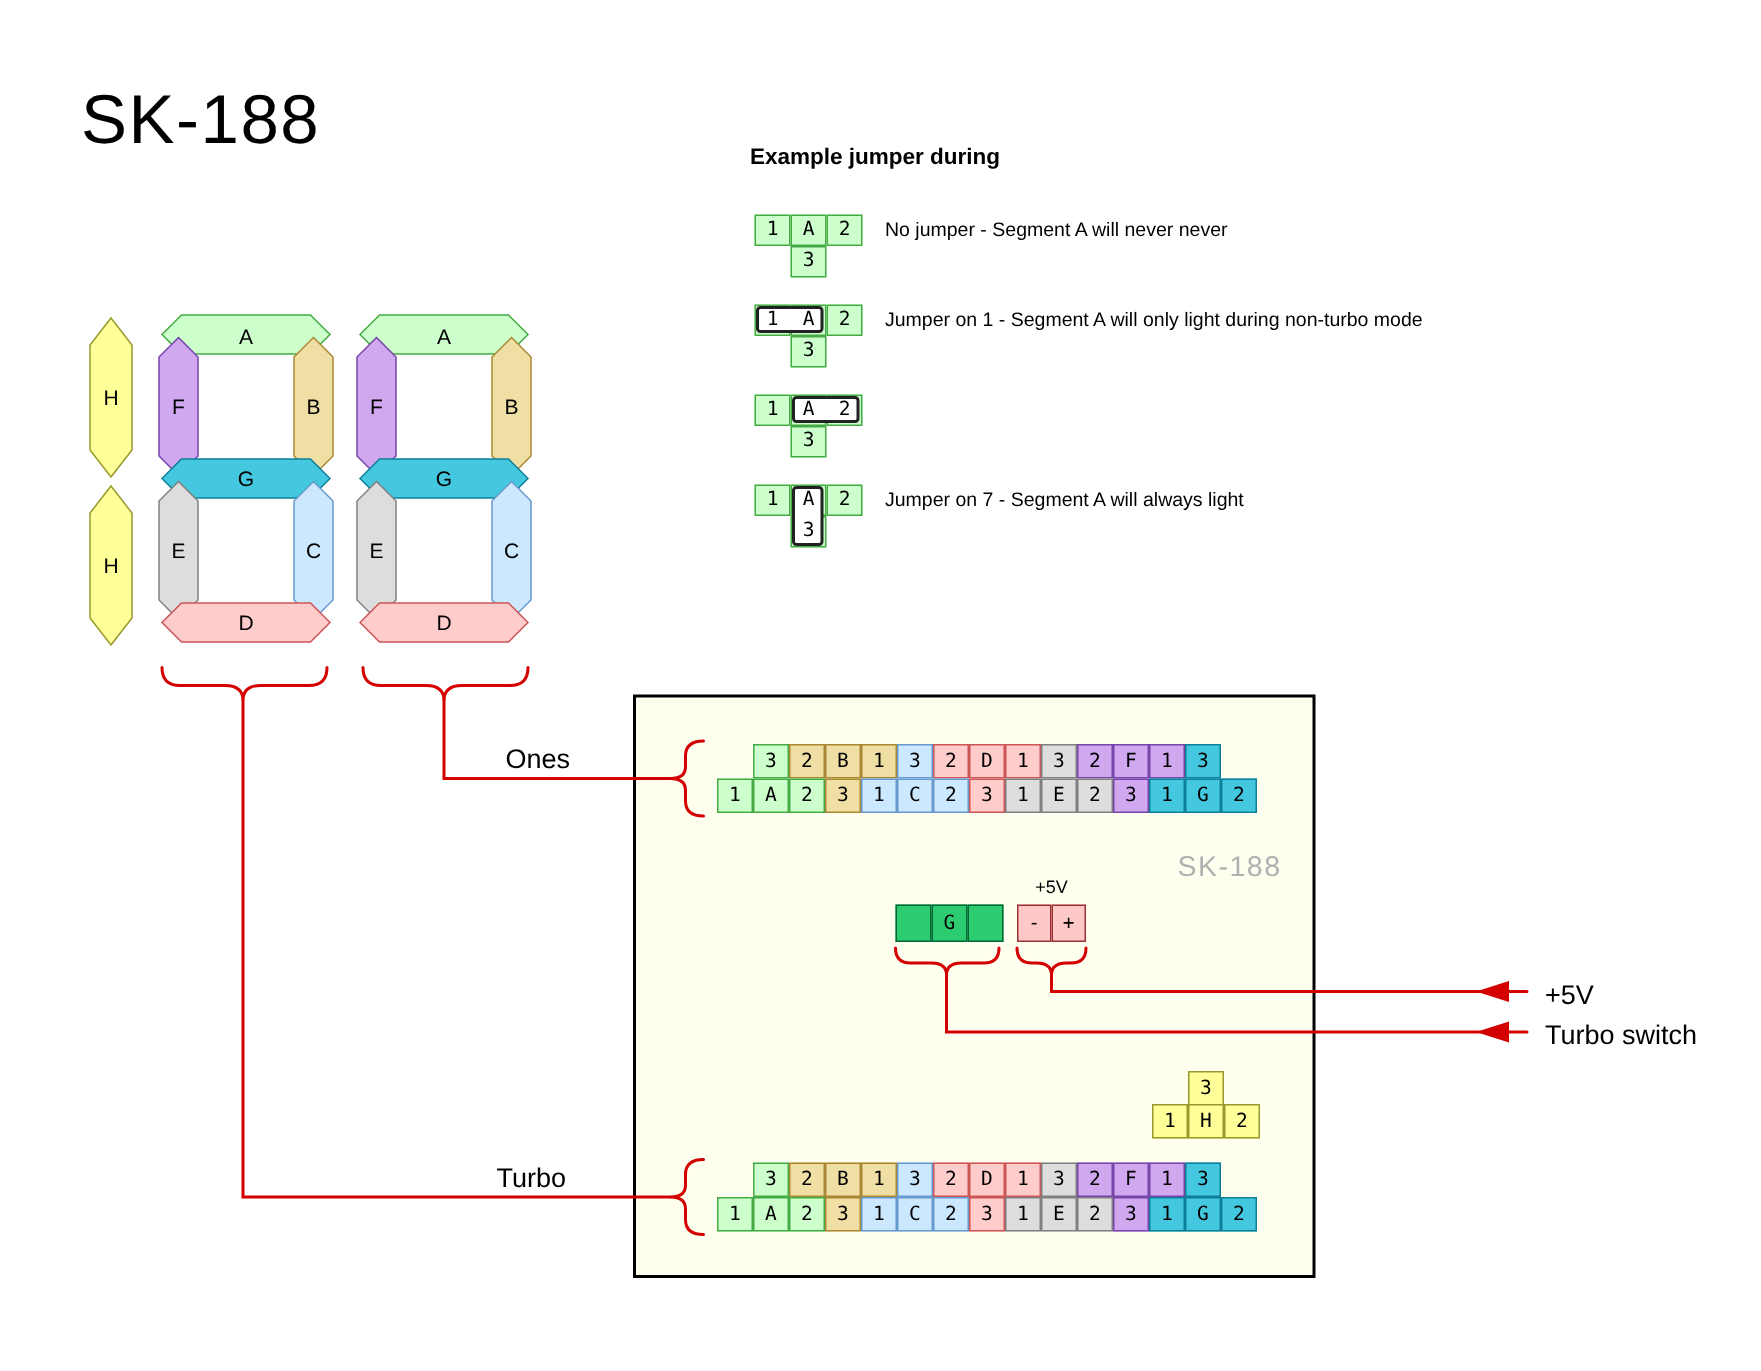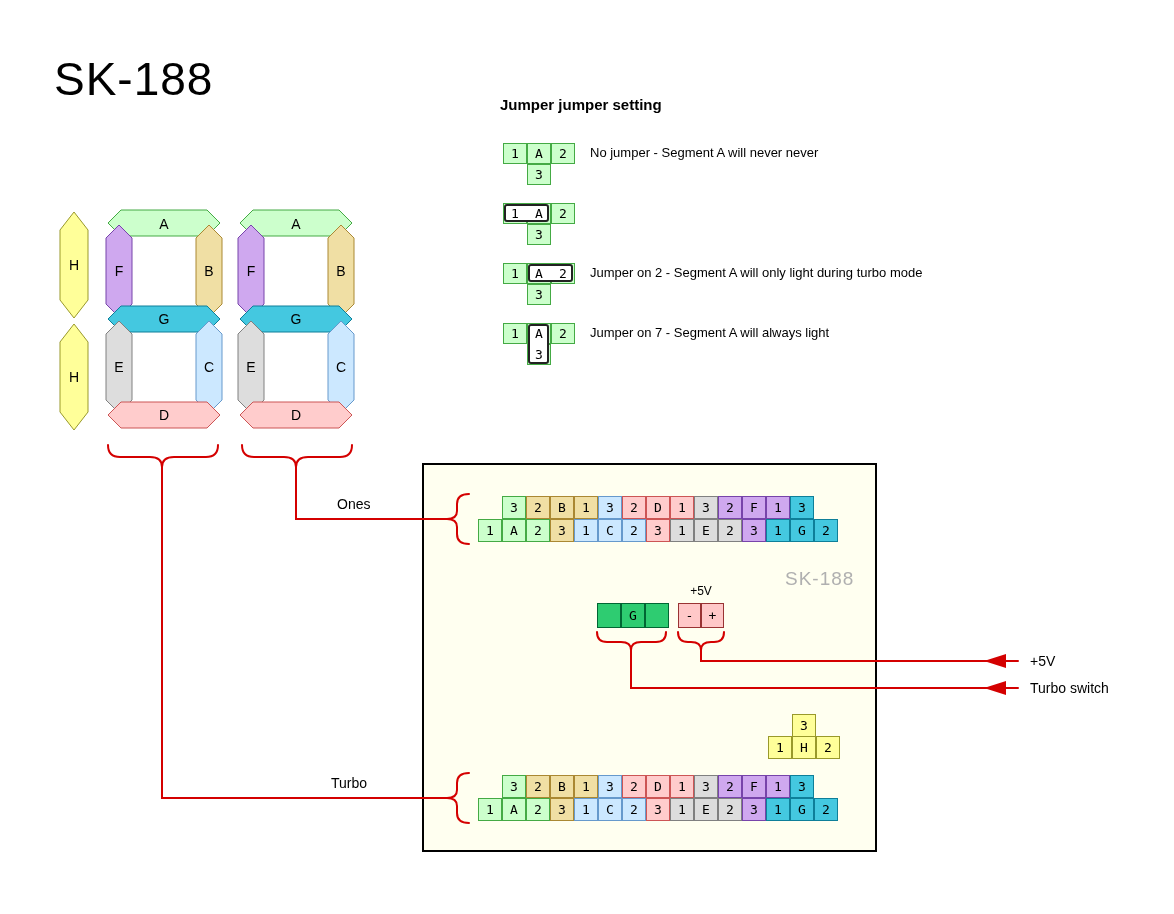--- a/index.html
+++ b/index.html
@@ -71,21 +71,21 @@
          display:flex;align-items:center;justify-content:center;
          font-family:"DejaVu Sans Mono",monospace;font-size:13px;}
   .power-label{position:absolute;left:678px;top:584px;width:46px;text-align:center;
                font-size:12px;z-index:3;}
 
   .h-jumper{position:absolute;left:768px;top:714px;width:72px;height:45px;z-index:3;}
   .h-cell{position:absolute;width:24px;height:23px;box-sizing:border-box;border:1px solid;
           display:flex;align-items:center;justify-content:center;
           font-family:"DejaVu Sans Mono",monospace;font-size:13px;}
 
-  .lbl{position:absolute;font-size:14px;white-space:nowrap;}
+  .lbl{position:absolute;font-size:18px;white-space:nowrap;}
   .ones-lbl{left:337px;top:496px;}
   .tens-lbl{left:331px;top:775px;}
   .out-5v{left:1030px;top:653px;}
   .out-turbo{left:1030px;top:680px;}
 
   
   svg.wiring{position:absolute;left:0;top:0;width:1174px;height:914px;
              pointer-events:none;z-index:10;}
   .wiring path{stroke:var(--red);stroke-width:2;fill:none;stroke-linecap:round;}
   .wiring polygon{fill:var(--red);stroke:none;}
@@ -131,21 +131,21 @@
     <polygon class="segpoly seg-D" points="17,193 103,193 116,206 103,219 17,219 4,206"></polygon>
     <text class="segtext" x="60" y="15">A</text>
     <text class="segtext" x="15" y="62">F</text>
     <text class="segtext" x="105" y="62">B</text>
     <text class="segtext" x="60" y="110">G</text>
     <text class="segtext" x="15" y="158">E</text>
     <text class="segtext" x="105" y="158">C</text>
     <text class="segtext" x="60" y="206">D</text>
   </svg>
 
-  <div class="ex-heading">Jumper jumper setting</div>
+  <div class="ex-heading">Example jumper during</div>
   <div id="examples">
       <div class="ex-row" style="top: 0px;">
         <div class="jx-block">
           <div class="jx-cell seg-A" style="left: 0px; top: 0px;"></div>
           <div class="jx-cell seg-A" style="left: 24px; top: 0px;"></div>
           <div class="jx-cell seg-A" style="left: 48px; top: 0px;"></div>
           <div class="jx-cell seg-A" style="left: 24px; top: 21px;"></div>
           <span class="jx-letter" style="left: 12px; top: 10px;">1</span>
           <span class="jx-letter" style="left: 36px; top: 10px;">A</span>
           <span class="jx-letter" style="left: 60px; top: 10px;">2</span>
@@ -158,34 +158,34 @@
           <div class="jx-cell seg-A" style="left: 0px; top: 0px;"></div>
           <div class="jx-cell seg-A" style="left: 24px; top: 0px;"></div>
           <div class="jx-cell seg-A" style="left: 48px; top: 0px;"></div>
           <div class="jx-cell seg-A" style="left: 24px; top: 21px;"></div>
           <div class="jx-overlay pos-pin1"></div>
           <span class="jx-letter" style="left: 12px; top: 10px;">1</span>
           <span class="jx-letter" style="left: 36px; top: 10px;">A</span>
           <span class="jx-letter" style="left: 60px; top: 10px;">2</span>
           <span class="jx-letter" style="left: 36px; top: 31px;">3</span>
         </div>
+        <div class="ex-desc">Jumper on 1 - Segment A will only light during non-turbo mode</div>
       </div>
       <div class="ex-row" style="top: 120px;">
         <div class="jx-block">
           <div class="jx-cell seg-A" style="left: 0px; top: 0px;"></div>
           <div class="jx-cell seg-A" style="left: 24px; top: 0px;"></div>
           <div class="jx-cell seg-A" style="left: 48px; top: 0px;"></div>
           <div class="jx-cell seg-A" style="left: 24px; top: 21px;"></div>
           <div class="jx-overlay pos-pin2"></div>
           <span class="jx-letter" style="left: 12px; top: 10px;">1</span>
           <span class="jx-letter" style="left: 36px; top: 10px;">A</span>
           <span class="jx-letter" style="left: 60px; top: 10px;">2</span>
           <span class="jx-letter" style="left: 36px; top: 31px;">3</span>
         </div>
-        <div class="ex-desc">Jumper on 2 - Segment A will only light during turbo mode</div>
       </div>
       <div class="ex-row" style="top: 180px;">
         <div class="jx-block">
           <div class="jx-cell seg-A" style="left: 0px; top: 0px;"></div>
           <div class="jx-cell seg-A" style="left: 24px; top: 0px;"></div>
           <div class="jx-cell seg-A" style="left: 48px; top: 0px;"></div>
           <div class="jx-cell seg-A" style="left: 24px; top: 21px;"></div>
           <div class="jx-overlay pos-pin3"></div>
           <span class="jx-letter" style="left: 12px; top: 10px;">1</span>
           <span class="jx-letter" style="left: 36px; top: 10px;">A</span>

